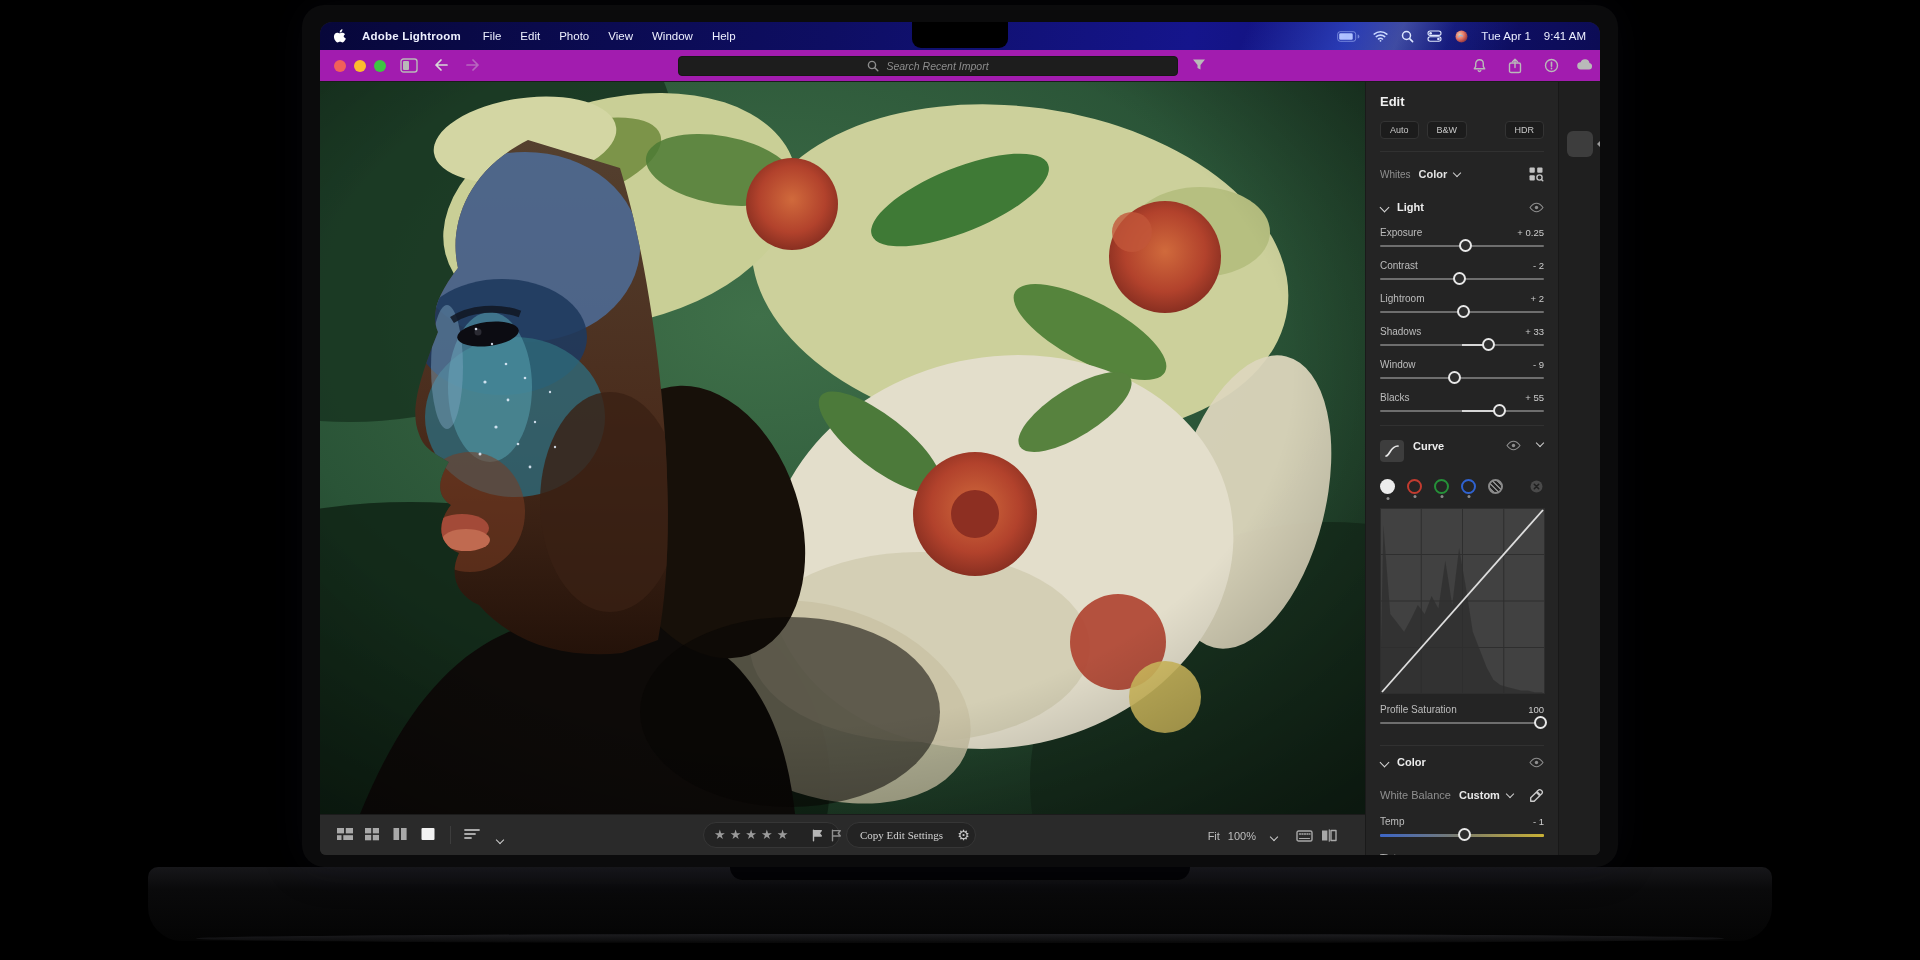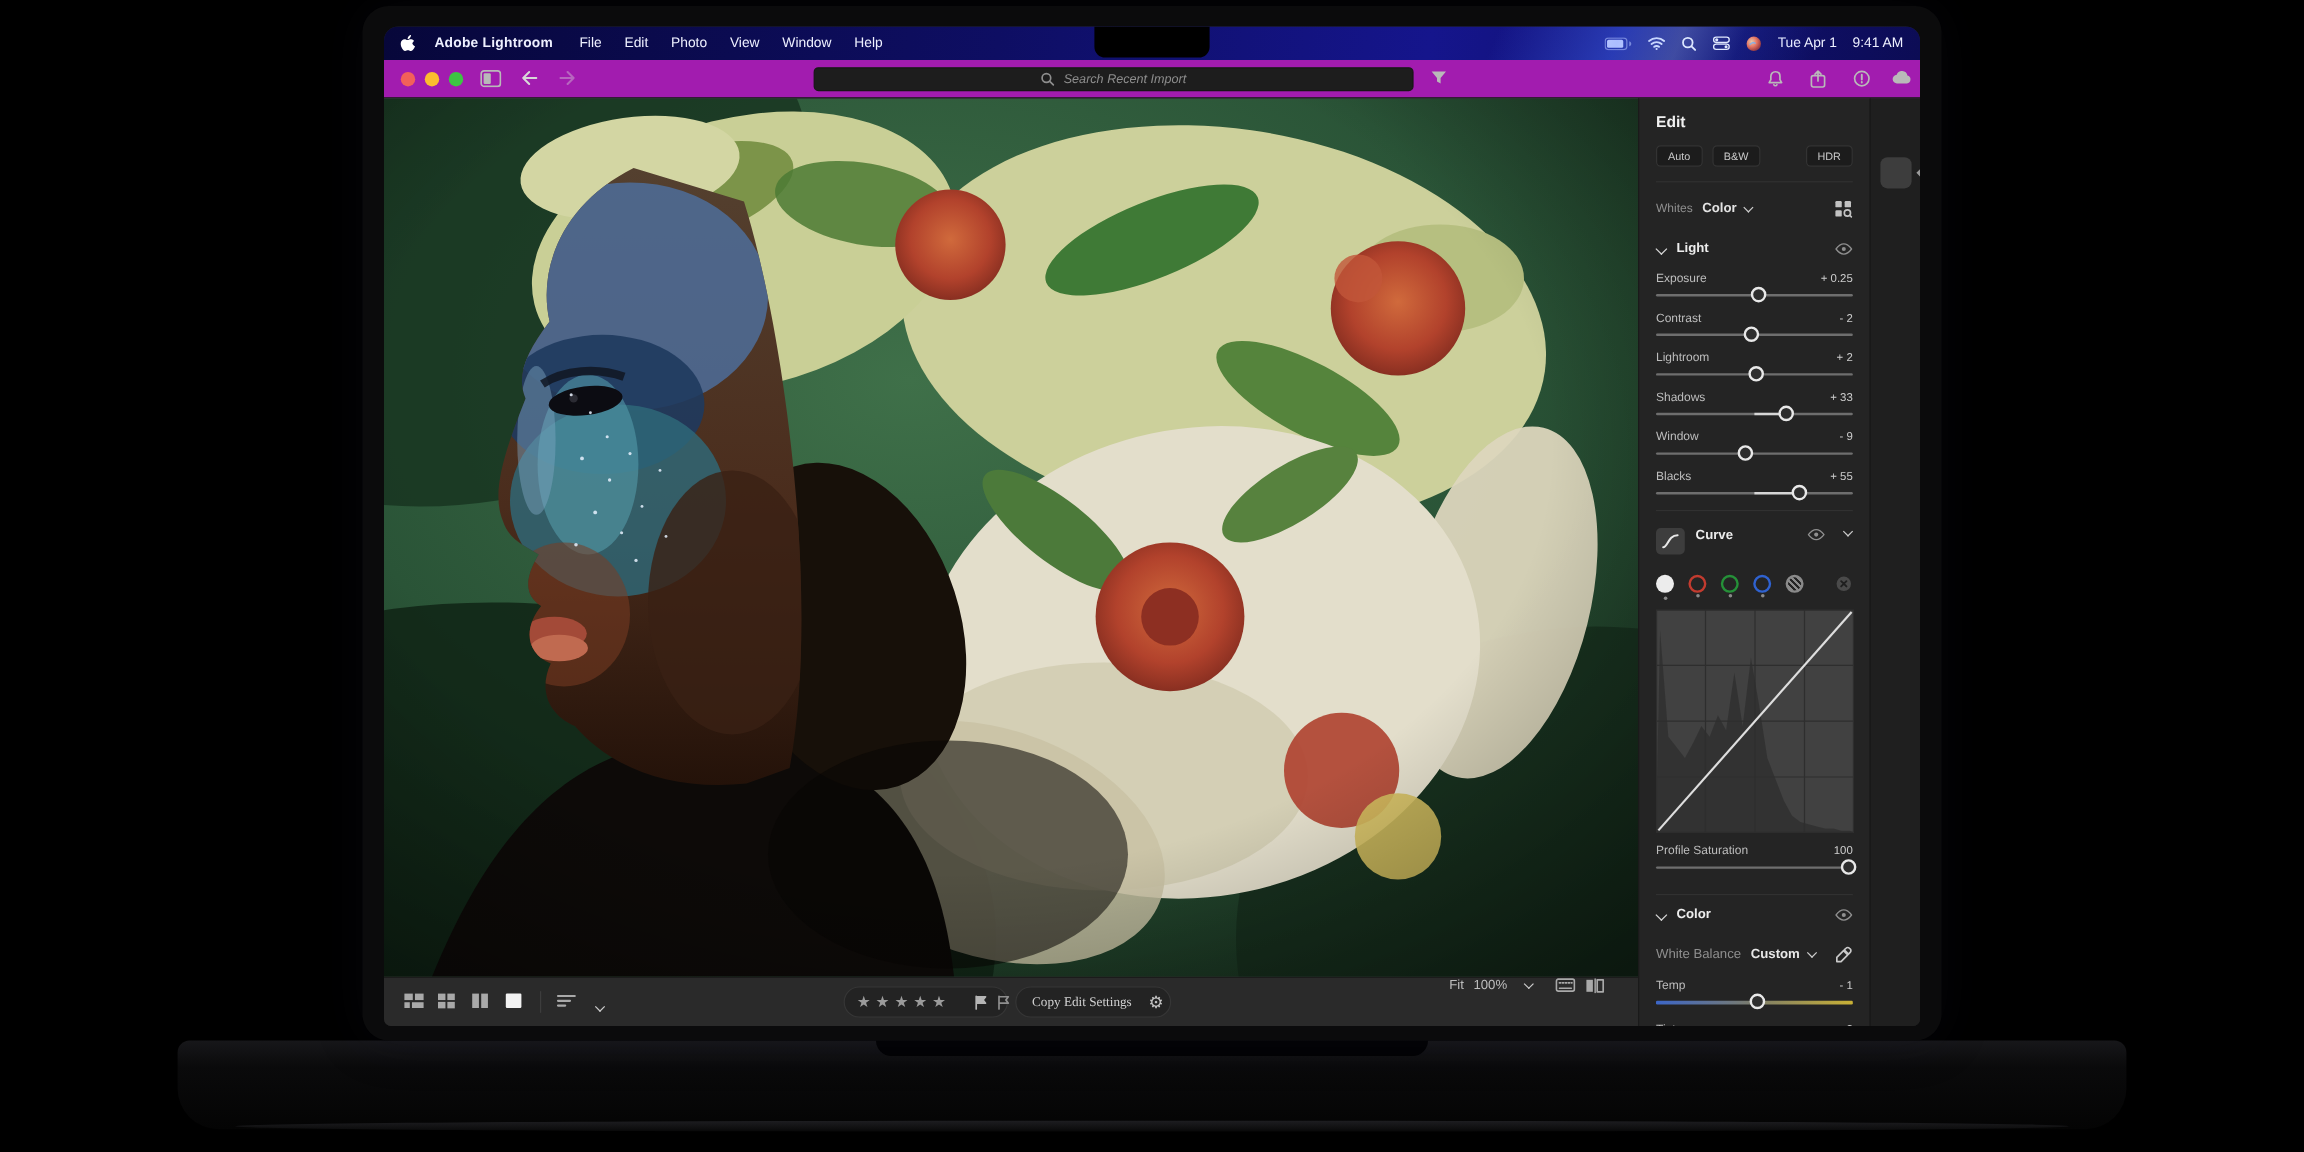--- a/index.html
+++ b/index.html
@@ -60,21 +60,21 @@
   .bottombar { position:absolute; left:0; top:792px; width:1045px; height:41px;
     background:#2a2a2a; border-top:1px solid #1b1b1b; }
   .bb { position:absolute; color:#a9a9a9; }
   .bbdiv { position:absolute; top:11px; width:1px; height:18px; background:#3d3d3d; }
   .pill { position:absolute; top:7px; height:26px; background:#232323; border:1px solid #363636;
     border-radius:14px; display:flex; align-items:center; }
   #stars-box { display:flex; gap:4px; padding:0 10px; }
   #stars-box span { color:#9b9b9b; font-size:13px; line-height:24px; }
   .pill .sep { width:1px; height:14px; background:#3d3d3d; margin:0 7px; }
   .copylabel { font-size:11px; color:#d2d2d2; padding-left:13px; white-space:nowrap;font-family:Liberation Serif, serif; }
-  .zoomgrp { position:absolute; right:28px; top:0; height:41px; display:flex; align-items:flex-start; gap:8px;
+  .zoomgrp { position:absolute; right:28px; top:0; height:41px; display:flex; align-items:center; gap:8px;
     color:#bdbdbd; font-size:11px; }
 
   
   .ep-title { font-weight:bold; font-size:13px; color:#f0f0f0; margin-top:12px; }
   .chip-row { display:flex; align-items:center; margin-top:12px; }
   .chip { background:#1c1c1c; border:1px solid #333; border-radius:4px; color:#c9c9c9;
     font-size:9px; padding:3px 9px; margin-right:8px; }
   .chip.hdr { margin-left:auto; margin-right:0; }
   .divider { height:1px; background:#383838; margin-top:12px; opacity:.7; }
   .profrow { display:flex; align-items:center; margin-top:11px; height:22px; }

